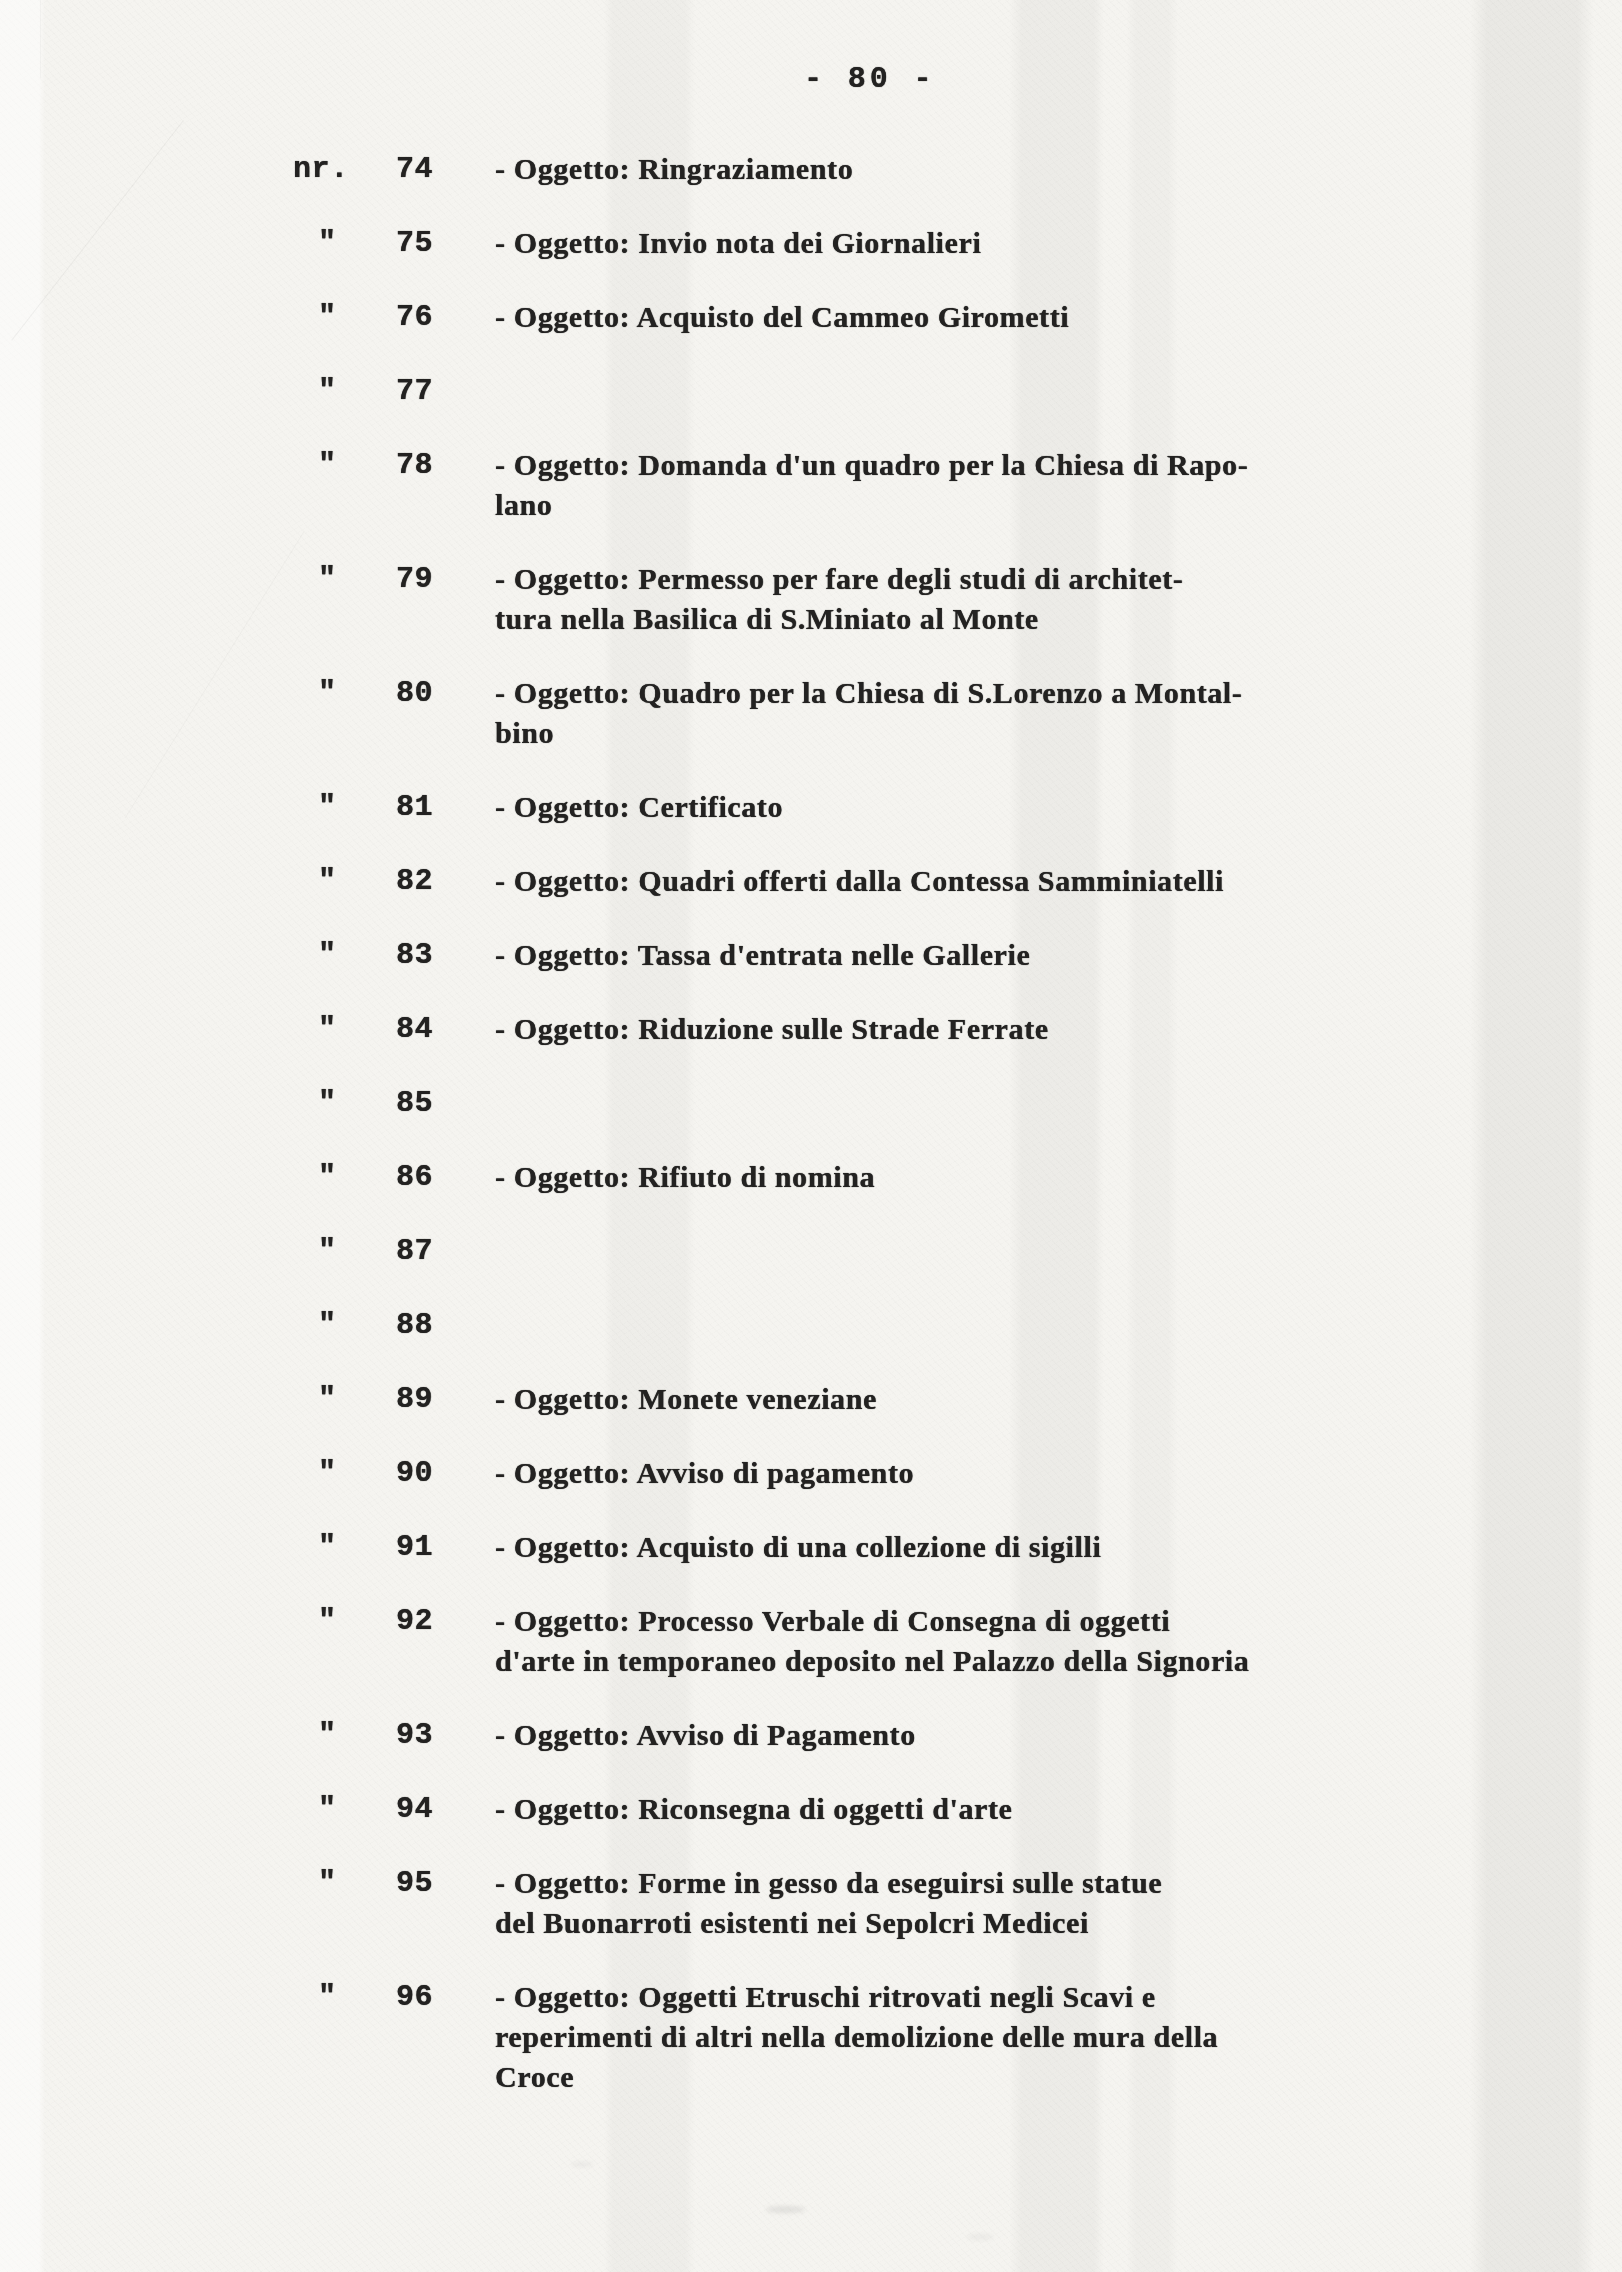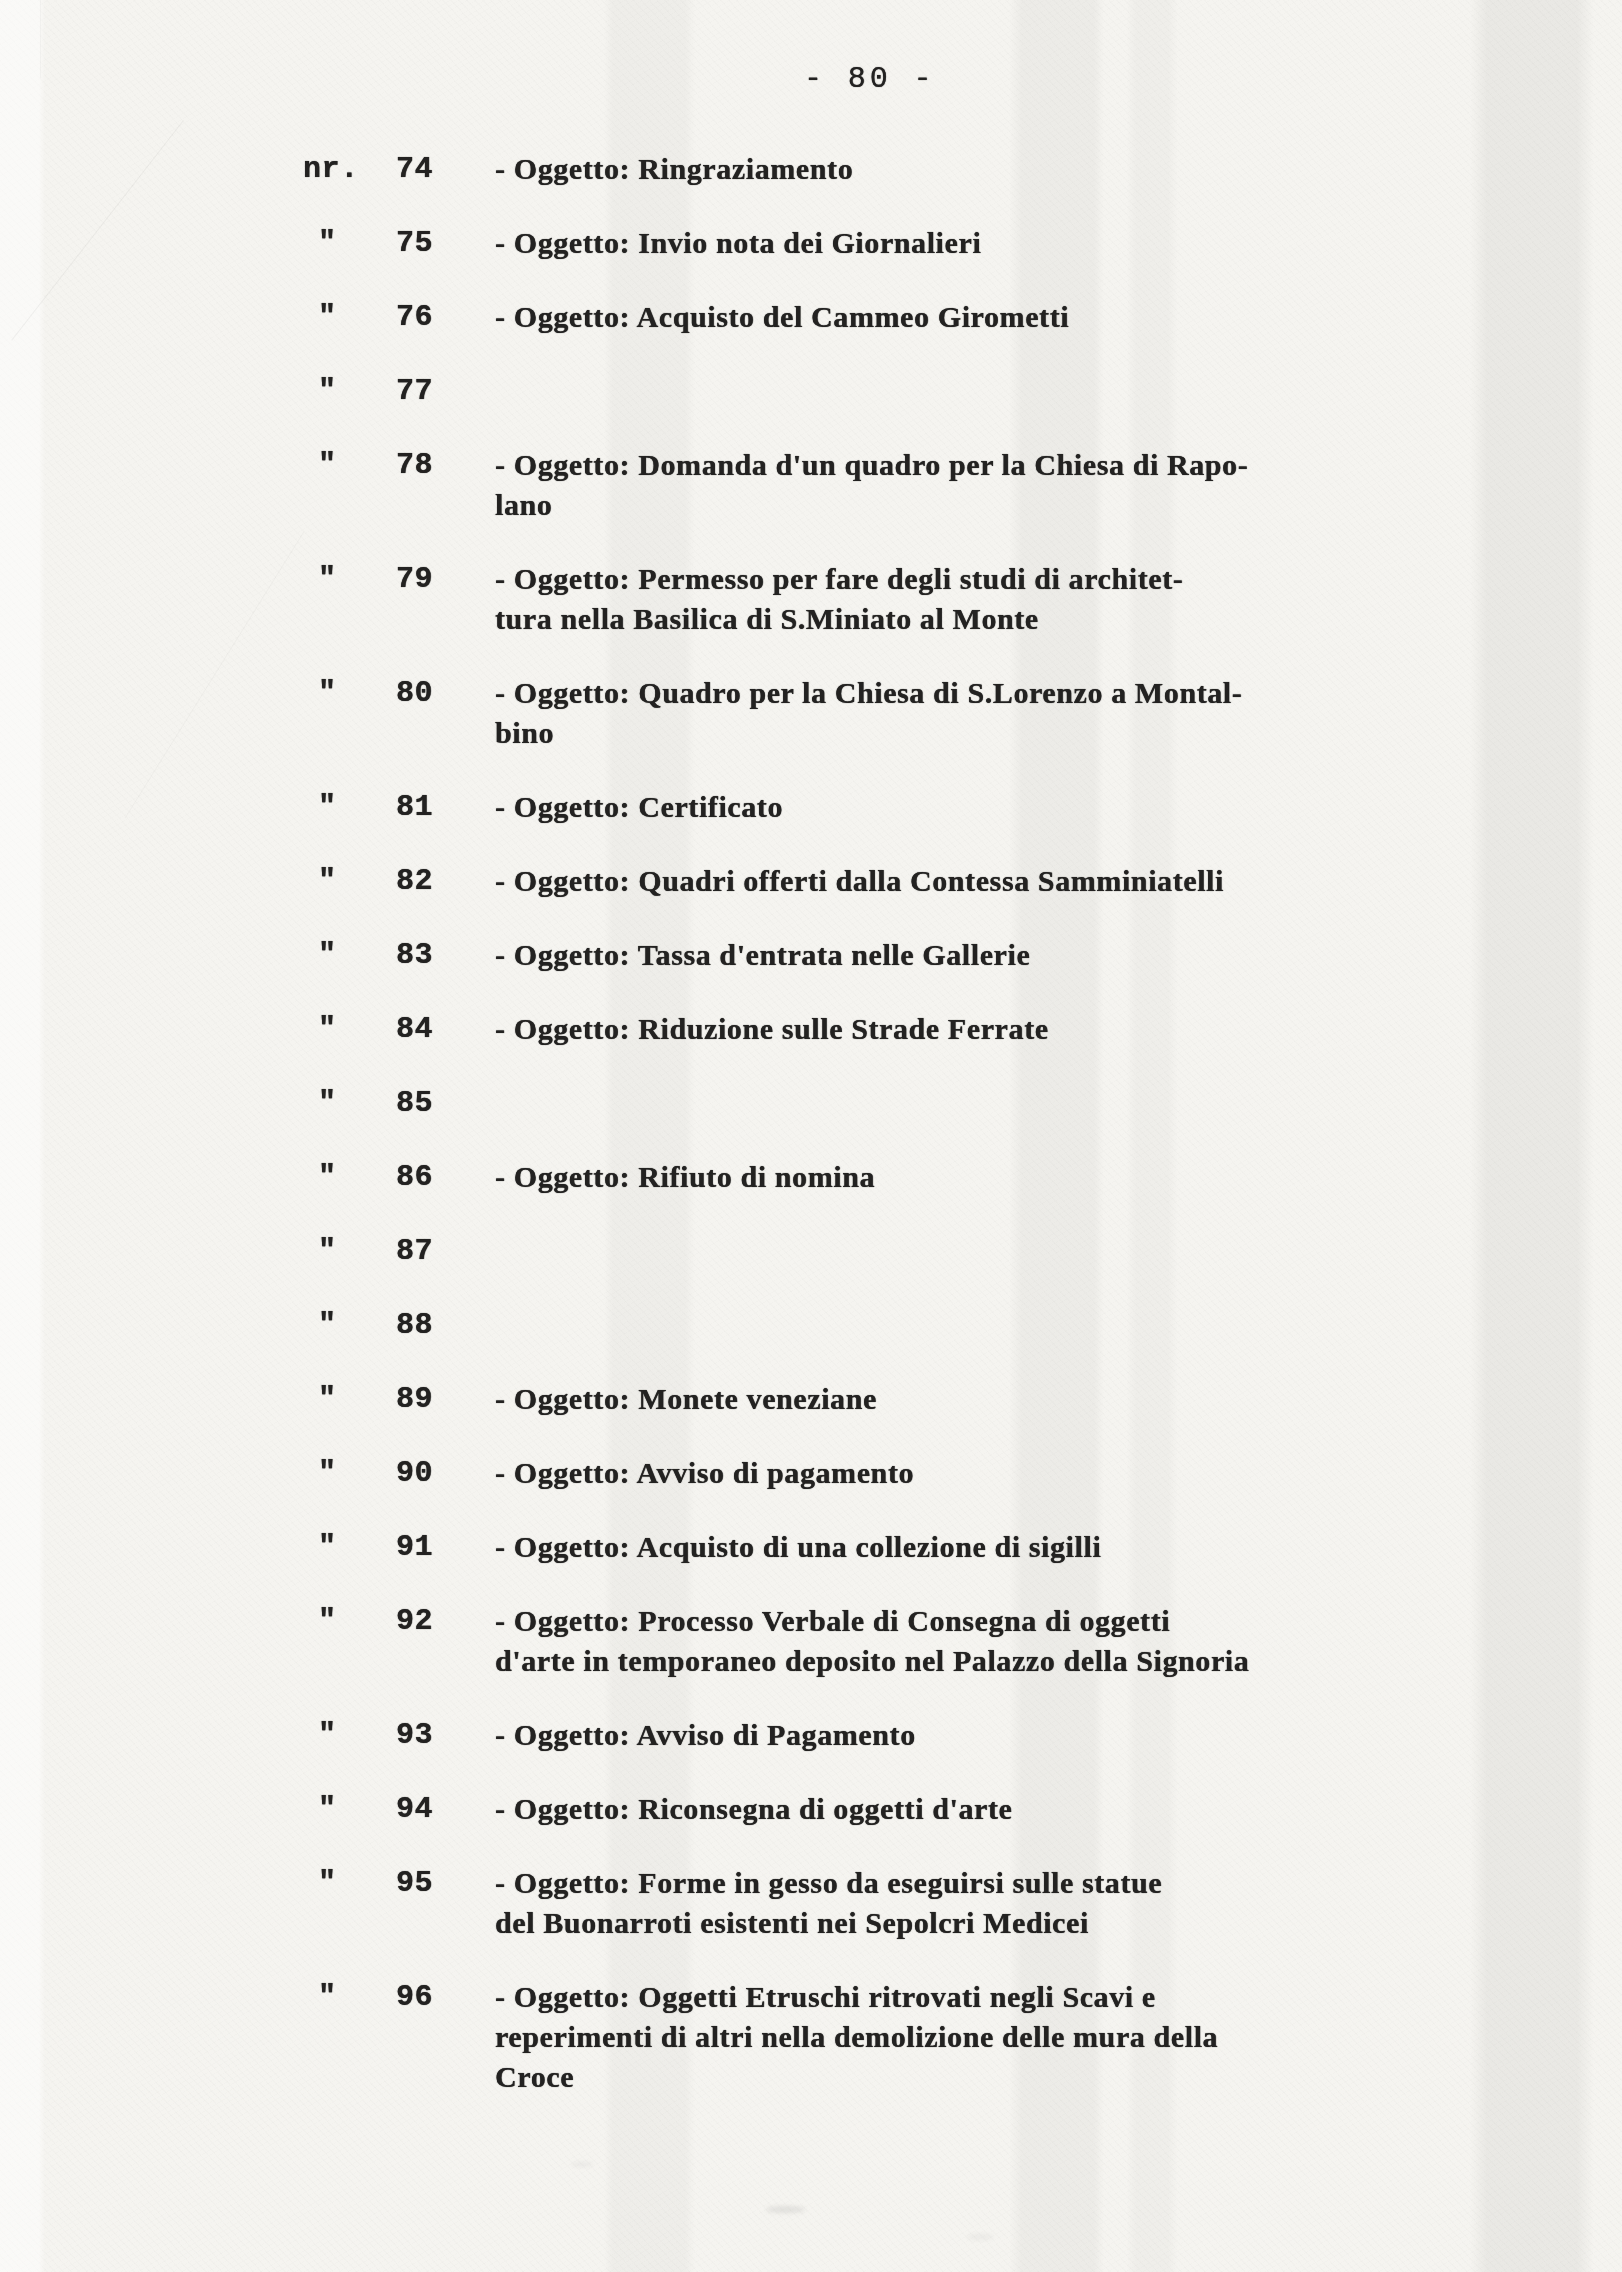--- a/index.html
+++ b/index.html
@@ -43,21 +43,21 @@
   }
   .smudge-a { left: 766px; top: 2206px; width: 39px; height: 6.5px; }
   .smudge-b { left: 571px;  top: 2162px; width: 22px; height: 5.2px; opacity: .6; }
   .smudge-c { left: 967px; top: 2234px; width: 26px; height: 5.8px; opacity: .5; }
 
   .pagenum {
     position: absolute;
     top: 62px;
     left: 804px;
     font-size: 30px;
-    font-weight: 400;
+    font-weight: 700;
     letter-spacing: 3.9px;
     text-shadow: 0 0 1px rgba(35,35,33,0.85), 0.4px 0.4px 0 rgba(0,0,0,0.3);
     white-space: pre;
   }
 
   .entry-list {
     position: absolute;
     top: 149px;
     left: 293px;
     width: 1292px;
@@ -66,21 +66,21 @@
     display: grid;
     grid-template-columns: 103px 99px 1fr;
     margin-bottom: 34px;
     font-size: 30px;
     font-weight: 700;
     line-height: 40px;
     letter-spacing: 0.6px;
     text-shadow: 0 0 1px rgba(35,35,33,0.85), 0.4px 0.4px 0 rgba(0,0,0,0.3);
   }
   .entry .marker { padding-left: 25px; }
-  .entry:first-child .marker { padding-left: 0; margin-left: 10px; }
+  .entry:first-child .marker { padding-left: 0; }
   .entry .text { white-space: pre-line; font-family: Liberation Serif, serif; }
 </style>
 </head>
 <body>
 
 <div class="page">
 
   <div class="scratch scratch-a"></div>
   <div class="scratch scratch-b"></div>
   <div class="scratch scratch-c"></div>

